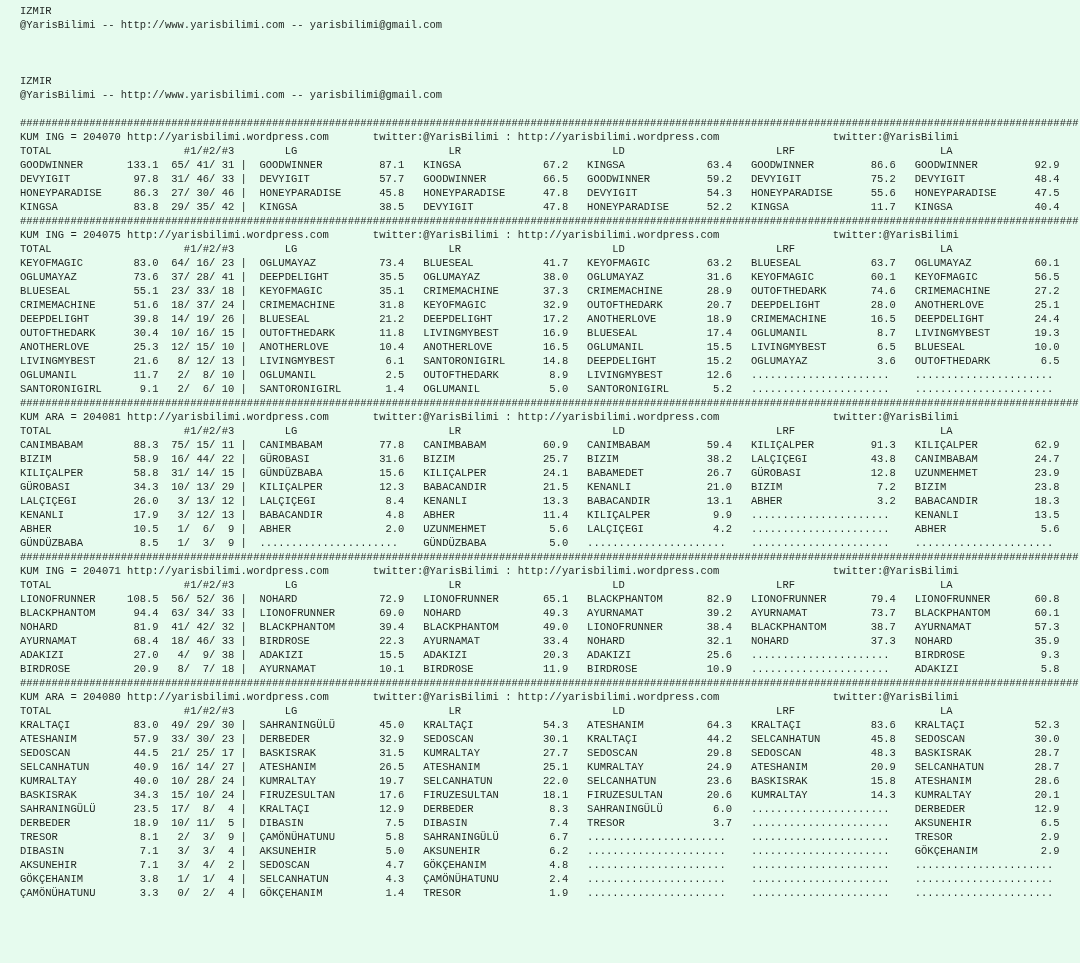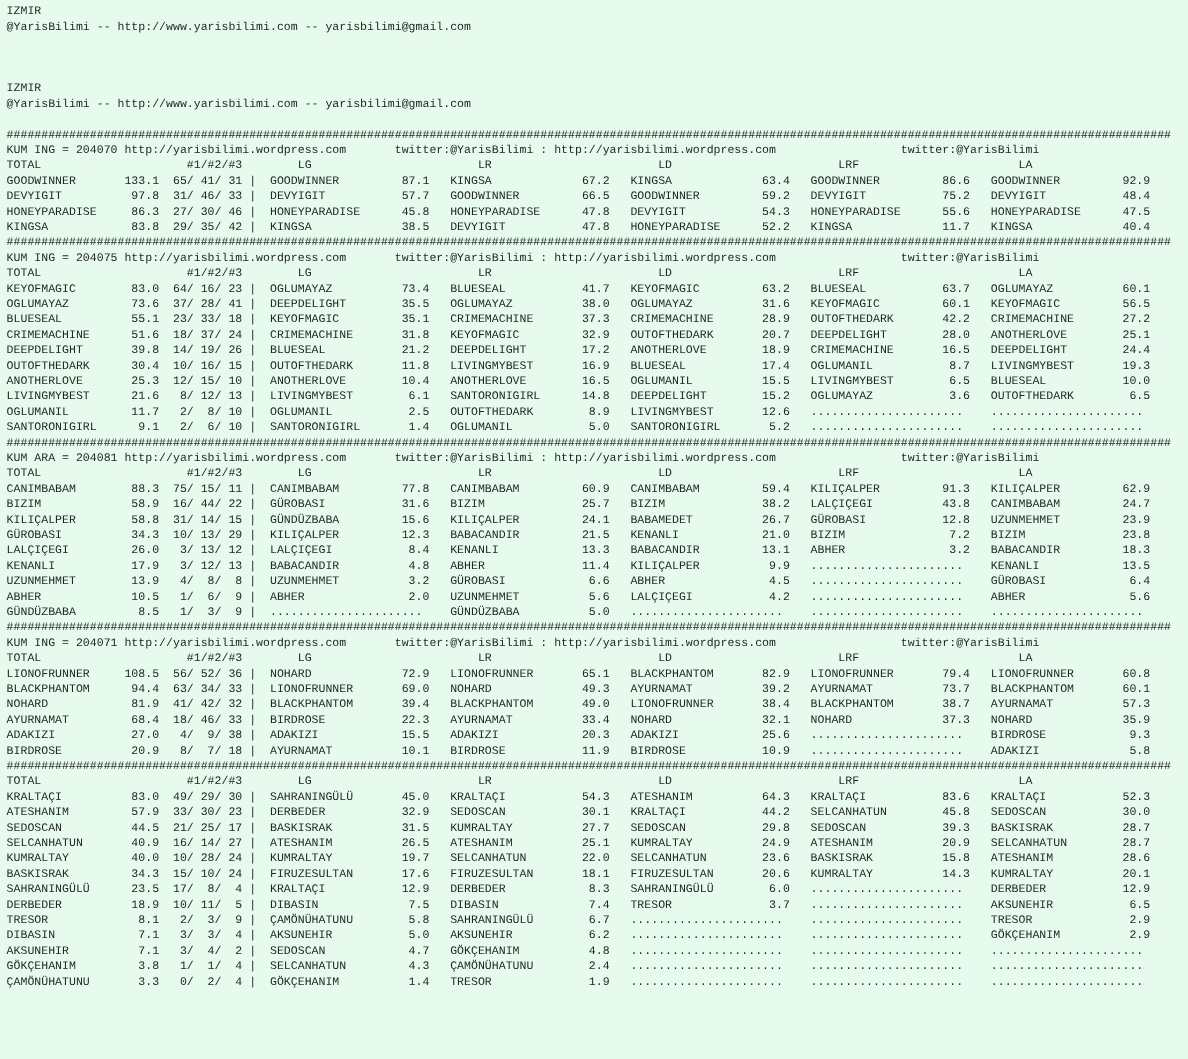--- a/index.html
+++ b/index.html
@@ -3,21 +3,21 @@
 <meta charset="utf-8">
 <style>
   html, body { margin: 0; padding: 0; }
   body {
     width: 1080px;
     height: 963px;
     overflow: hidden;
     background: #e6fbee;
   }
   #screen {
-    padding: 4px 0 0 6px;
+    padding: 4px 0 0 20px;
     font-family: "Liberation Mono", "DejaVu Sans Mono", monospace;
     font-size: 10.5px;
     line-height: 14px;
     color: #1e2420;
   }
   .line {
     white-space: pre;
     height: 14px;
     letter-spacing: 0;
   }
@@ -40,54 +40,54 @@
       <div class="line">TOTAL                     #1/#2/#3        LG                        LR                        LD                        LRF                       LA</div>
       <div class="line">GOODWINNER       133.1  65/ 41/ 31 |  GOODWINNER         87.1   KINGSA             67.2   KINGSA             63.4   GOODWINNER         86.6   GOODWINNER         92.9   </div>
       <div class="line">DEVYIGIT          97.8  31/ 46/ 33 |  DEVYIGIT           57.7   GOODWINNER         66.5   GOODWINNER         59.2   DEVYIGIT           75.2   DEVYIGIT           48.4   </div>
       <div class="line">HONEYPARADISE     86.3  27/ 30/ 46 |  HONEYPARADISE      45.8   HONEYPARADISE      47.8   DEVYIGIT           54.3   HONEYPARADISE      55.6   HONEYPARADISE      47.5   </div>
       <div class="line">KINGSA            83.8  29/ 35/ 42 |  KINGSA             38.5   DEVYIGIT           47.8   HONEYPARADISE      52.2   KINGSA             11.7   KINGSA             40.4   </div>
       <div class="line">########################################################################################################################################################################</div>
       <div class="line">KUM ING = 204075 http://yarisbilimi.wordpress.com       twitter:@YarisBilimi : http://yarisbilimi.wordpress.com                  twitter:@YarisBilimi</div>
       <div class="line">TOTAL                     #1/#2/#3        LG                        LR                        LD                        LRF                       LA</div>
       <div class="line">KEYOFMAGIC        83.0  64/ 16/ 23 |  OGLUMAYAZ          73.4   BLUESEAL           41.7   KEYOFMAGIC         63.2   BLUESEAL           63.7   OGLUMAYAZ          60.1   </div>
       <div class="line">OGLUMAYAZ         73.6  37/ 28/ 41 |  DEEPDELIGHT        35.5   OGLUMAYAZ          38.0   OGLUMAYAZ          31.6   KEYOFMAGIC         60.1   KEYOFMAGIC         56.5   </div>
-      <div class="line">BLUESEAL          55.1  23/ 33/ 18 |  KEYOFMAGIC         35.1   CRIMEMACHINE       37.3   CRIMEMACHINE       28.9   OUTOFTHEDARK       42.2   CRIMEMACHINE       27.2   </div>
+      <div class="line">BLUESEAL          55.1  23/ 33/ 18 |  KEYOFMAGIC         35.1   CRIMEMACHINE       37.3   CRIMEMACHINE       28.9   OUTOFTHEDARK       74.6   CRIMEMACHINE       27.2   </div>
       <div class="line">CRIMEMACHINE      51.6  18/ 37/ 24 |  CRIMEMACHINE       31.8   KEYOFMAGIC         32.9   OUTOFTHEDARK       20.7   DEEPDELIGHT        28.0   ANOTHERLOVE        25.1   </div>
       <div class="line">DEEPDELIGHT       39.8  14/ 19/ 26 |  BLUESEAL           21.2   DEEPDELIGHT        17.2   ANOTHERLOVE        18.9   CRIMEMACHINE       16.5   DEEPDELIGHT        24.4   </div>
       <div class="line">OUTOFTHEDARK      30.4  10/ 16/ 15 |  OUTOFTHEDARK       11.8   LIVINGMYBEST       16.9   BLUESEAL           17.4   OGLUMANIL           8.7   LIVINGMYBEST       19.3   </div>
       <div class="line">ANOTHERLOVE       25.3  12/ 15/ 10 |  ANOTHERLOVE        10.4   ANOTHERLOVE        16.5   OGLUMANIL          15.5   LIVINGMYBEST        6.5   BLUESEAL           10.0   </div>
       <div class="line">LIVINGMYBEST      21.6   8/ 12/ 13 |  LIVINGMYBEST        6.1   SANTORONIGIRL      14.8   DEEPDELIGHT        15.2   OGLUMAYAZ           3.6   OUTOFTHEDARK        6.5   </div>
       <div class="line">OGLUMANIL         11.7   2/  8/ 10 |  OGLUMANIL           2.5   OUTOFTHEDARK        8.9   LIVINGMYBEST       12.6   ......................    ......................    </div>
       <div class="line">SANTORONIGIRL      9.1   2/  6/ 10 |  SANTORONIGIRL       1.4   OGLUMANIL           5.0   SANTORONIGIRL       5.2   ......................    ......................    </div>
       <div class="line">########################################################################################################################################################################</div>
       <div class="line">KUM ARA = 204081 http://yarisbilimi.wordpress.com       twitter:@YarisBilimi : http://yarisbilimi.wordpress.com                  twitter:@YarisBilimi</div>
       <div class="line">TOTAL                     #1/#2/#3        LG                        LR                        LD                        LRF                       LA</div>
       <div class="line">CANIMBABAM        88.3  75/ 15/ 11 |  CANIMBABAM         77.8   CANIMBABAM         60.9   CANIMBABAM         59.4   KILIÇALPER         91.3   KILIÇALPER         62.9   </div>
       <div class="line">BIZIM             58.9  16/ 44/ 22 |  GÜROBASI           31.6   BIZIM              25.7   BIZIM              38.2   LALÇIÇEGI          43.8   CANIMBABAM         24.7   </div>
       <div class="line">KILIÇALPER        58.8  31/ 14/ 15 |  GÜNDÜZBABA         15.6   KILIÇALPER         24.1   BABAMEDET          26.7   GÜROBASI           12.8   UZUNMEHMET         23.9   </div>
       <div class="line">GÜROBASI          34.3  10/ 13/ 29 |  KILIÇALPER         12.3   BABACANDIR         21.5   KENANLI            21.0   BIZIM               7.2   BIZIM              23.8   </div>
       <div class="line">LALÇIÇEGI         26.0   3/ 13/ 12 |  LALÇIÇEGI           8.4   KENANLI            13.3   BABACANDIR         13.1   ABHER               3.2   BABACANDIR         18.3   </div>
       <div class="line">KENANLI           17.9   3/ 12/ 13 |  BABACANDIR          4.8   ABHER              11.4   KILIÇALPER          9.9   ......................    KENANLI            13.5   </div>
-      <div class="line">UZUNMEHMET        13.9   4/  8/  8 |  UZUNMEHMET          3.2   GÜROBASI            6.6   ABHER               4.5   ......................    GÜROBASI            6.4   </div>
       <div class="line">ABHER             10.5   1/  6/  9 |  ABHER               2.0   UZUNMEHMET          5.6   LALÇIÇEGI           4.2   ......................    ABHER               5.6   </div>
       <div class="line">GÜNDÜZBABA         8.5   1/  3/  9 |  ......................    GÜNDÜZBABA          5.0   ......................    ......................    ......................    </div>
       <div class="line">########################################################################################################################################################################</div>
       <div class="line">KUM ING = 204071 http://yarisbilimi.wordpress.com       twitter:@YarisBilimi : http://yarisbilimi.wordpress.com                  twitter:@YarisBilimi</div>
       <div class="line">TOTAL                     #1/#2/#3        LG                        LR                        LD                        LRF                       LA</div>
       <div class="line">LIONOFRUNNER     108.5  56/ 52/ 36 |  NOHARD             72.9   LIONOFRUNNER       65.1   BLACKPHANTOM       82.9   LIONOFRUNNER       79.4   LIONOFRUNNER       60.8   </div>
       <div class="line">BLACKPHANTOM      94.4  63/ 34/ 33 |  LIONOFRUNNER       69.0   NOHARD             49.3   AYURNAMAT          39.2   AYURNAMAT          73.7   BLACKPHANTOM       60.1   </div>
       <div class="line">NOHARD            81.9  41/ 42/ 32 |  BLACKPHANTOM       39.4   BLACKPHANTOM       49.0   LIONOFRUNNER       38.4   BLACKPHANTOM       38.7   AYURNAMAT          57.3   </div>
       <div class="line">AYURNAMAT         68.4  18/ 46/ 33 |  BIRDROSE           22.3   AYURNAMAT          33.4   NOHARD             32.1   NOHARD             37.3   NOHARD             35.9   </div>
       <div class="line">ADAKIZI           27.0   4/  9/ 38 |  ADAKIZI            15.5   ADAKIZI            20.3   ADAKIZI            25.6   ......................    BIRDROSE            9.3   </div>
       <div class="line">BIRDROSE          20.9   8/  7/ 18 |  AYURNAMAT          10.1   BIRDROSE           11.9   BIRDROSE           10.9   ......................    ADAKIZI             5.8   </div>
       <div class="line">########################################################################################################################################################################</div>
+      <div class="line">KUM ARA = 204080 http://yarisbilimi.wordpress.com       twitter:@YarisBilimi : http://yarisbilimi.wordpress.com                  twitter:@YarisBilimi</div>
       <div class="line">TOTAL                     #1/#2/#3        LG                        LR                        LD                        LRF                       LA</div>
       <div class="line">KRALTAÇI          83.0  49/ 29/ 30 |  SAHRANINGÜLÜ       45.0   KRALTAÇI           54.3   ATESHANIM          64.3   KRALTAÇI           83.6   KRALTAÇI           52.3   </div>
       <div class="line">ATESHANIM         57.9  33/ 30/ 23 |  DERBEDER           32.9   SEDOSCAN           30.1   KRALTAÇI           44.2   SELCANHATUN        45.8   SEDOSCAN           30.0   </div>
-      <div class="line">SEDOSCAN          44.5  21/ 25/ 17 |  BASKISRAK          31.5   KUMRALTAY          27.7   SEDOSCAN           29.8   SEDOSCAN           39.3   BASKISRAK          28.7   </div>
+      <div class="line">SEDOSCAN          44.5  21/ 25/ 17 |  BASKISRAK          31.5   KUMRALTAY          27.7   SEDOSCAN           29.8   SEDOSCAN           48.3   BASKISRAK          28.7   </div>
       <div class="line">SELCANHATUN       40.9  16/ 14/ 27 |  ATESHANIM          26.5   ATESHANIM          25.1   KUMRALTAY          24.9   ATESHANIM          20.9   SELCANHATUN        28.7   </div>
       <div class="line">KUMRALTAY         40.0  10/ 28/ 24 |  KUMRALTAY          19.7   SELCANHATUN        22.0   SELCANHATUN        23.6   BASKISRAK          15.8   ATESHANIM          28.6   </div>
       <div class="line">BASKISRAK         34.3  15/ 10/ 24 |  FIRUZESULTAN       17.6   FIRUZESULTAN       18.1   FIRUZESULTAN       20.6   KUMRALTAY          14.3   KUMRALTAY          20.1   </div>
       <div class="line">SAHRANINGÜLÜ      23.5  17/  8/  4 |  KRALTAÇI           12.9   DERBEDER            8.3   SAHRANINGÜLÜ        6.0   ......................    DERBEDER           12.9   </div>
       <div class="line">DERBEDER          18.9  10/ 11/  5 |  DIBASIN             7.5   DIBASIN             7.4   TRESOR              3.7   ......................    AKSUNEHIR           6.5   </div>
       <div class="line">TRESOR             8.1   2/  3/  9 |  ÇAMÖNÜHATUNU        5.8   SAHRANINGÜLÜ        6.7   ......................    ......................    TRESOR              2.9   </div>
       <div class="line">DIBASIN            7.1   3/  3/  4 |  AKSUNEHIR           5.0   AKSUNEHIR           6.2   ......................    ......................    GÖKÇEHANIM          2.9   </div>
       <div class="line">AKSUNEHIR          7.1   3/  4/  2 |  SEDOSCAN            4.7   GÖKÇEHANIM          4.8   ......................    ......................    ......................    </div>
       <div class="line">GÖKÇEHANIM         3.8   1/  1/  4 |  SELCANHATUN         4.3   ÇAMÖNÜHATUNU        2.4   ......................    ......................    ......................    </div>
       <div class="line">ÇAMÖNÜHATUNU       3.3   0/  2/  4 |  GÖKÇEHANIM          1.4   TRESOR              1.9   ......................    ......................    ......................    </div>

